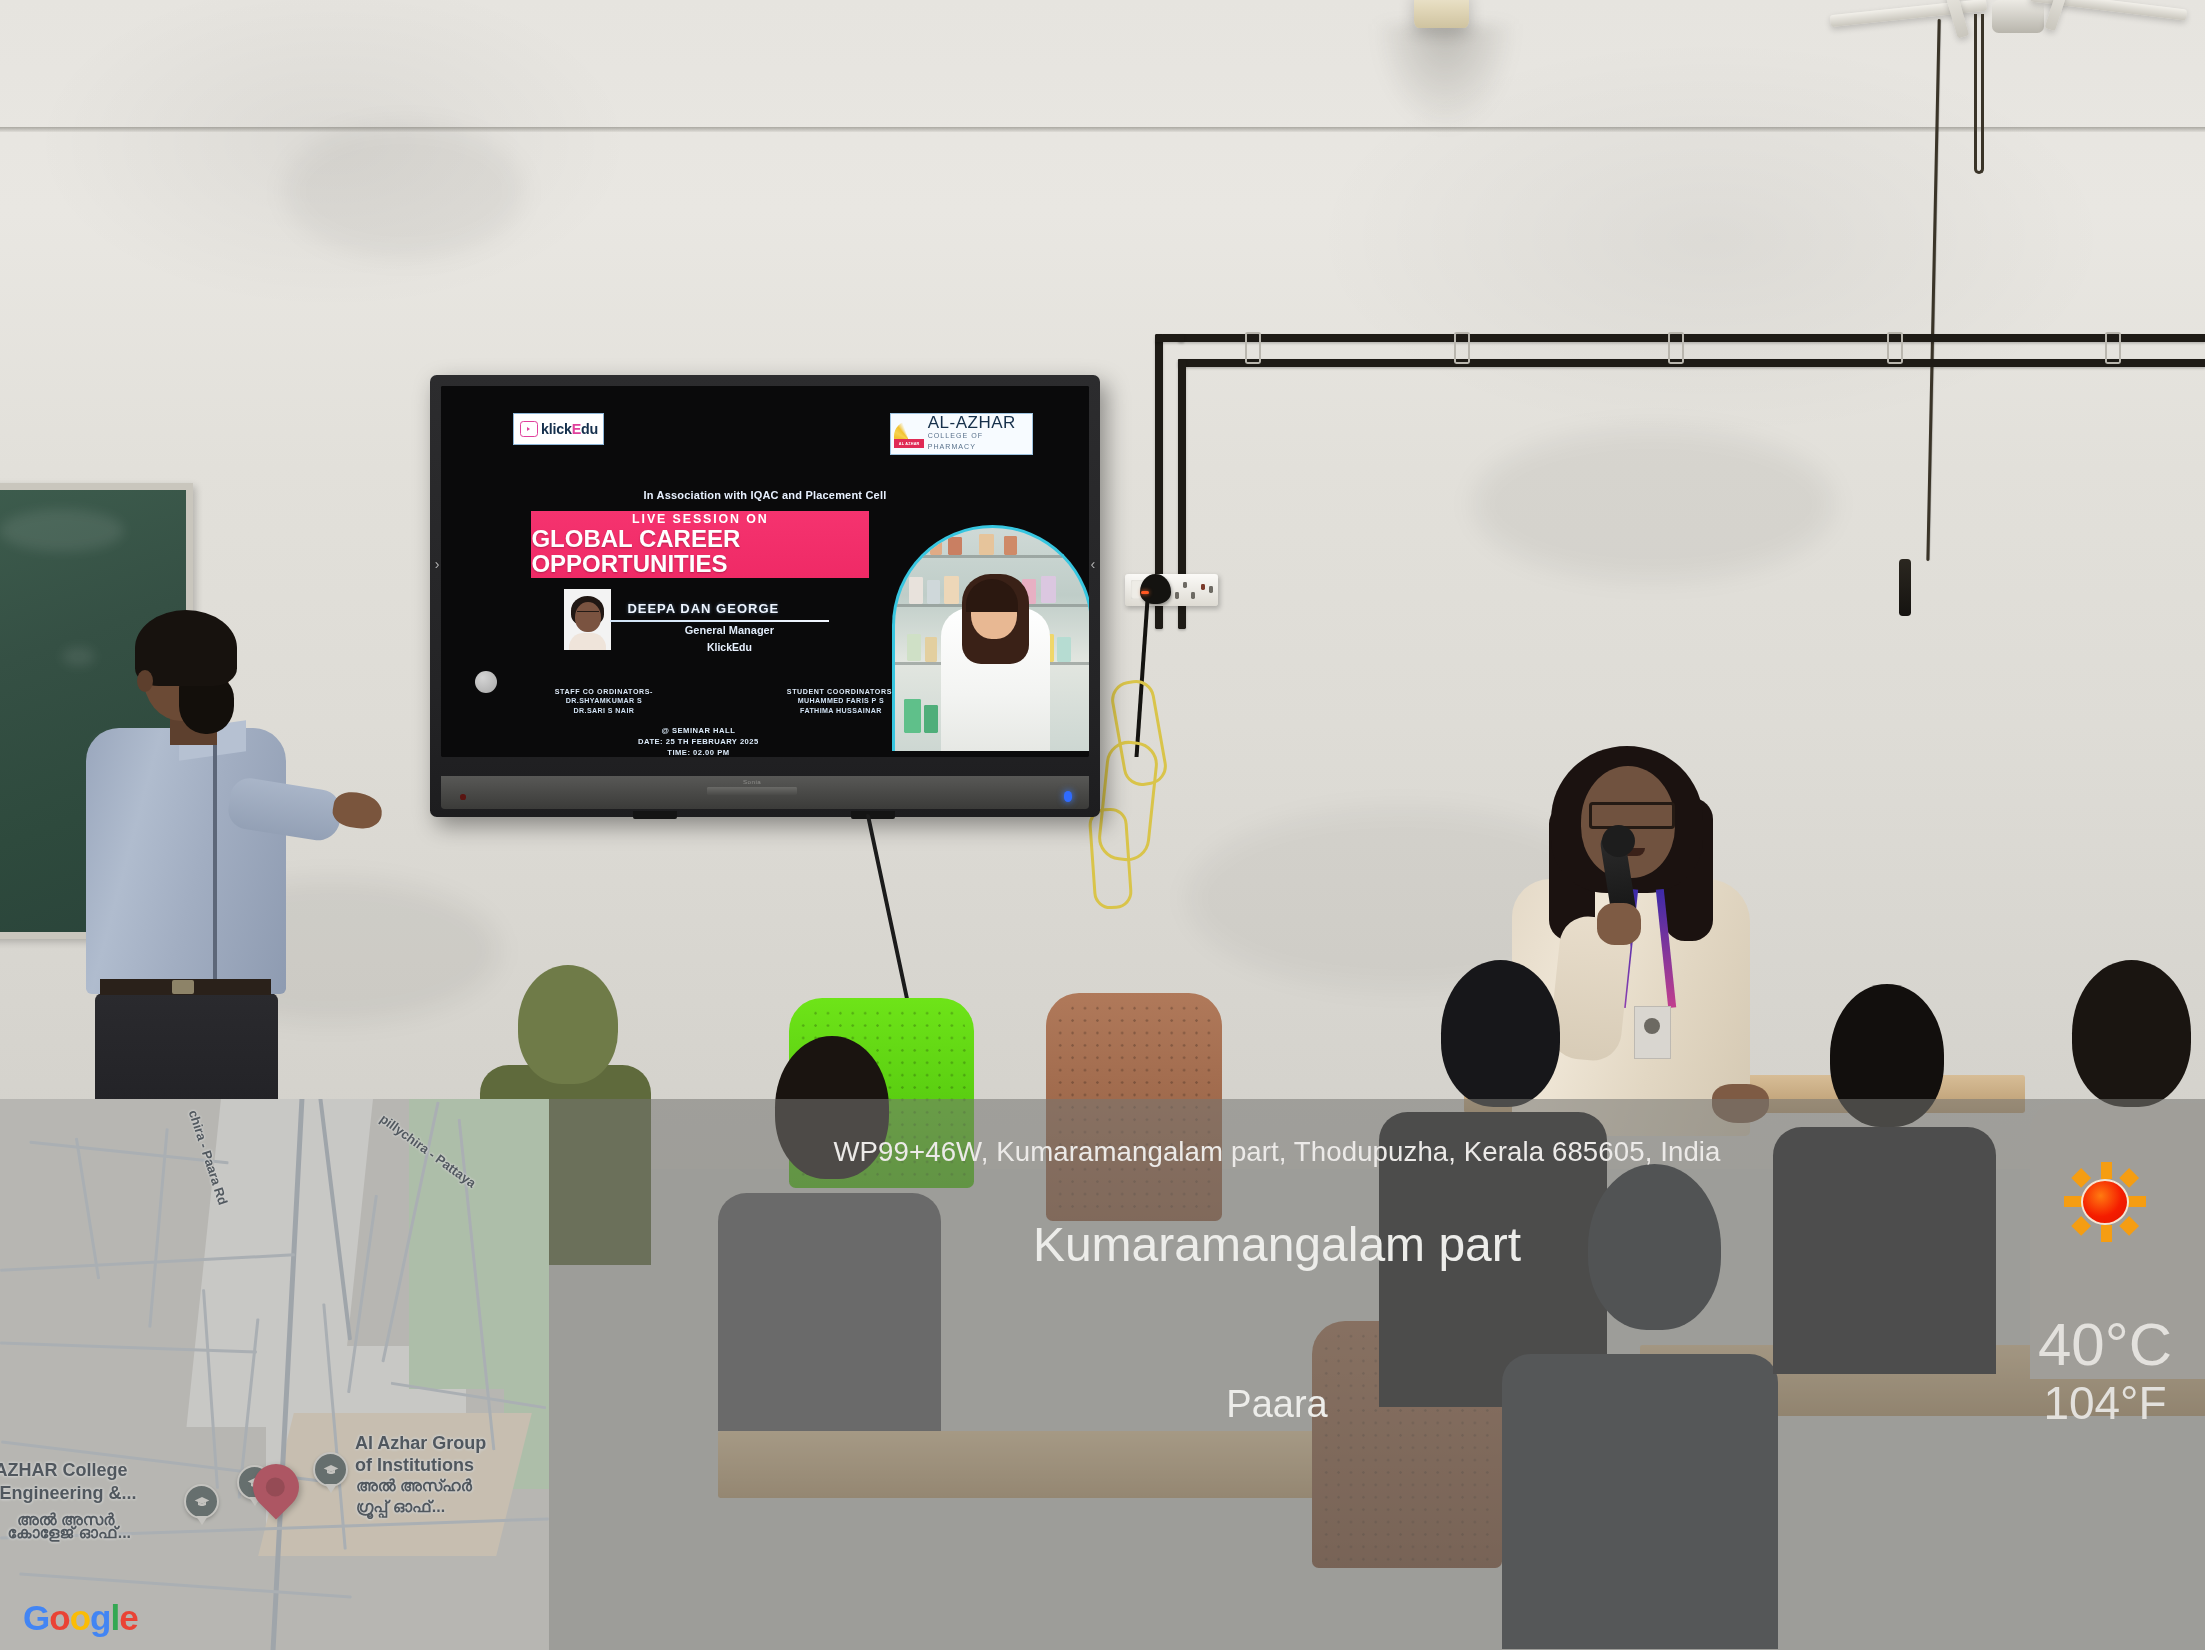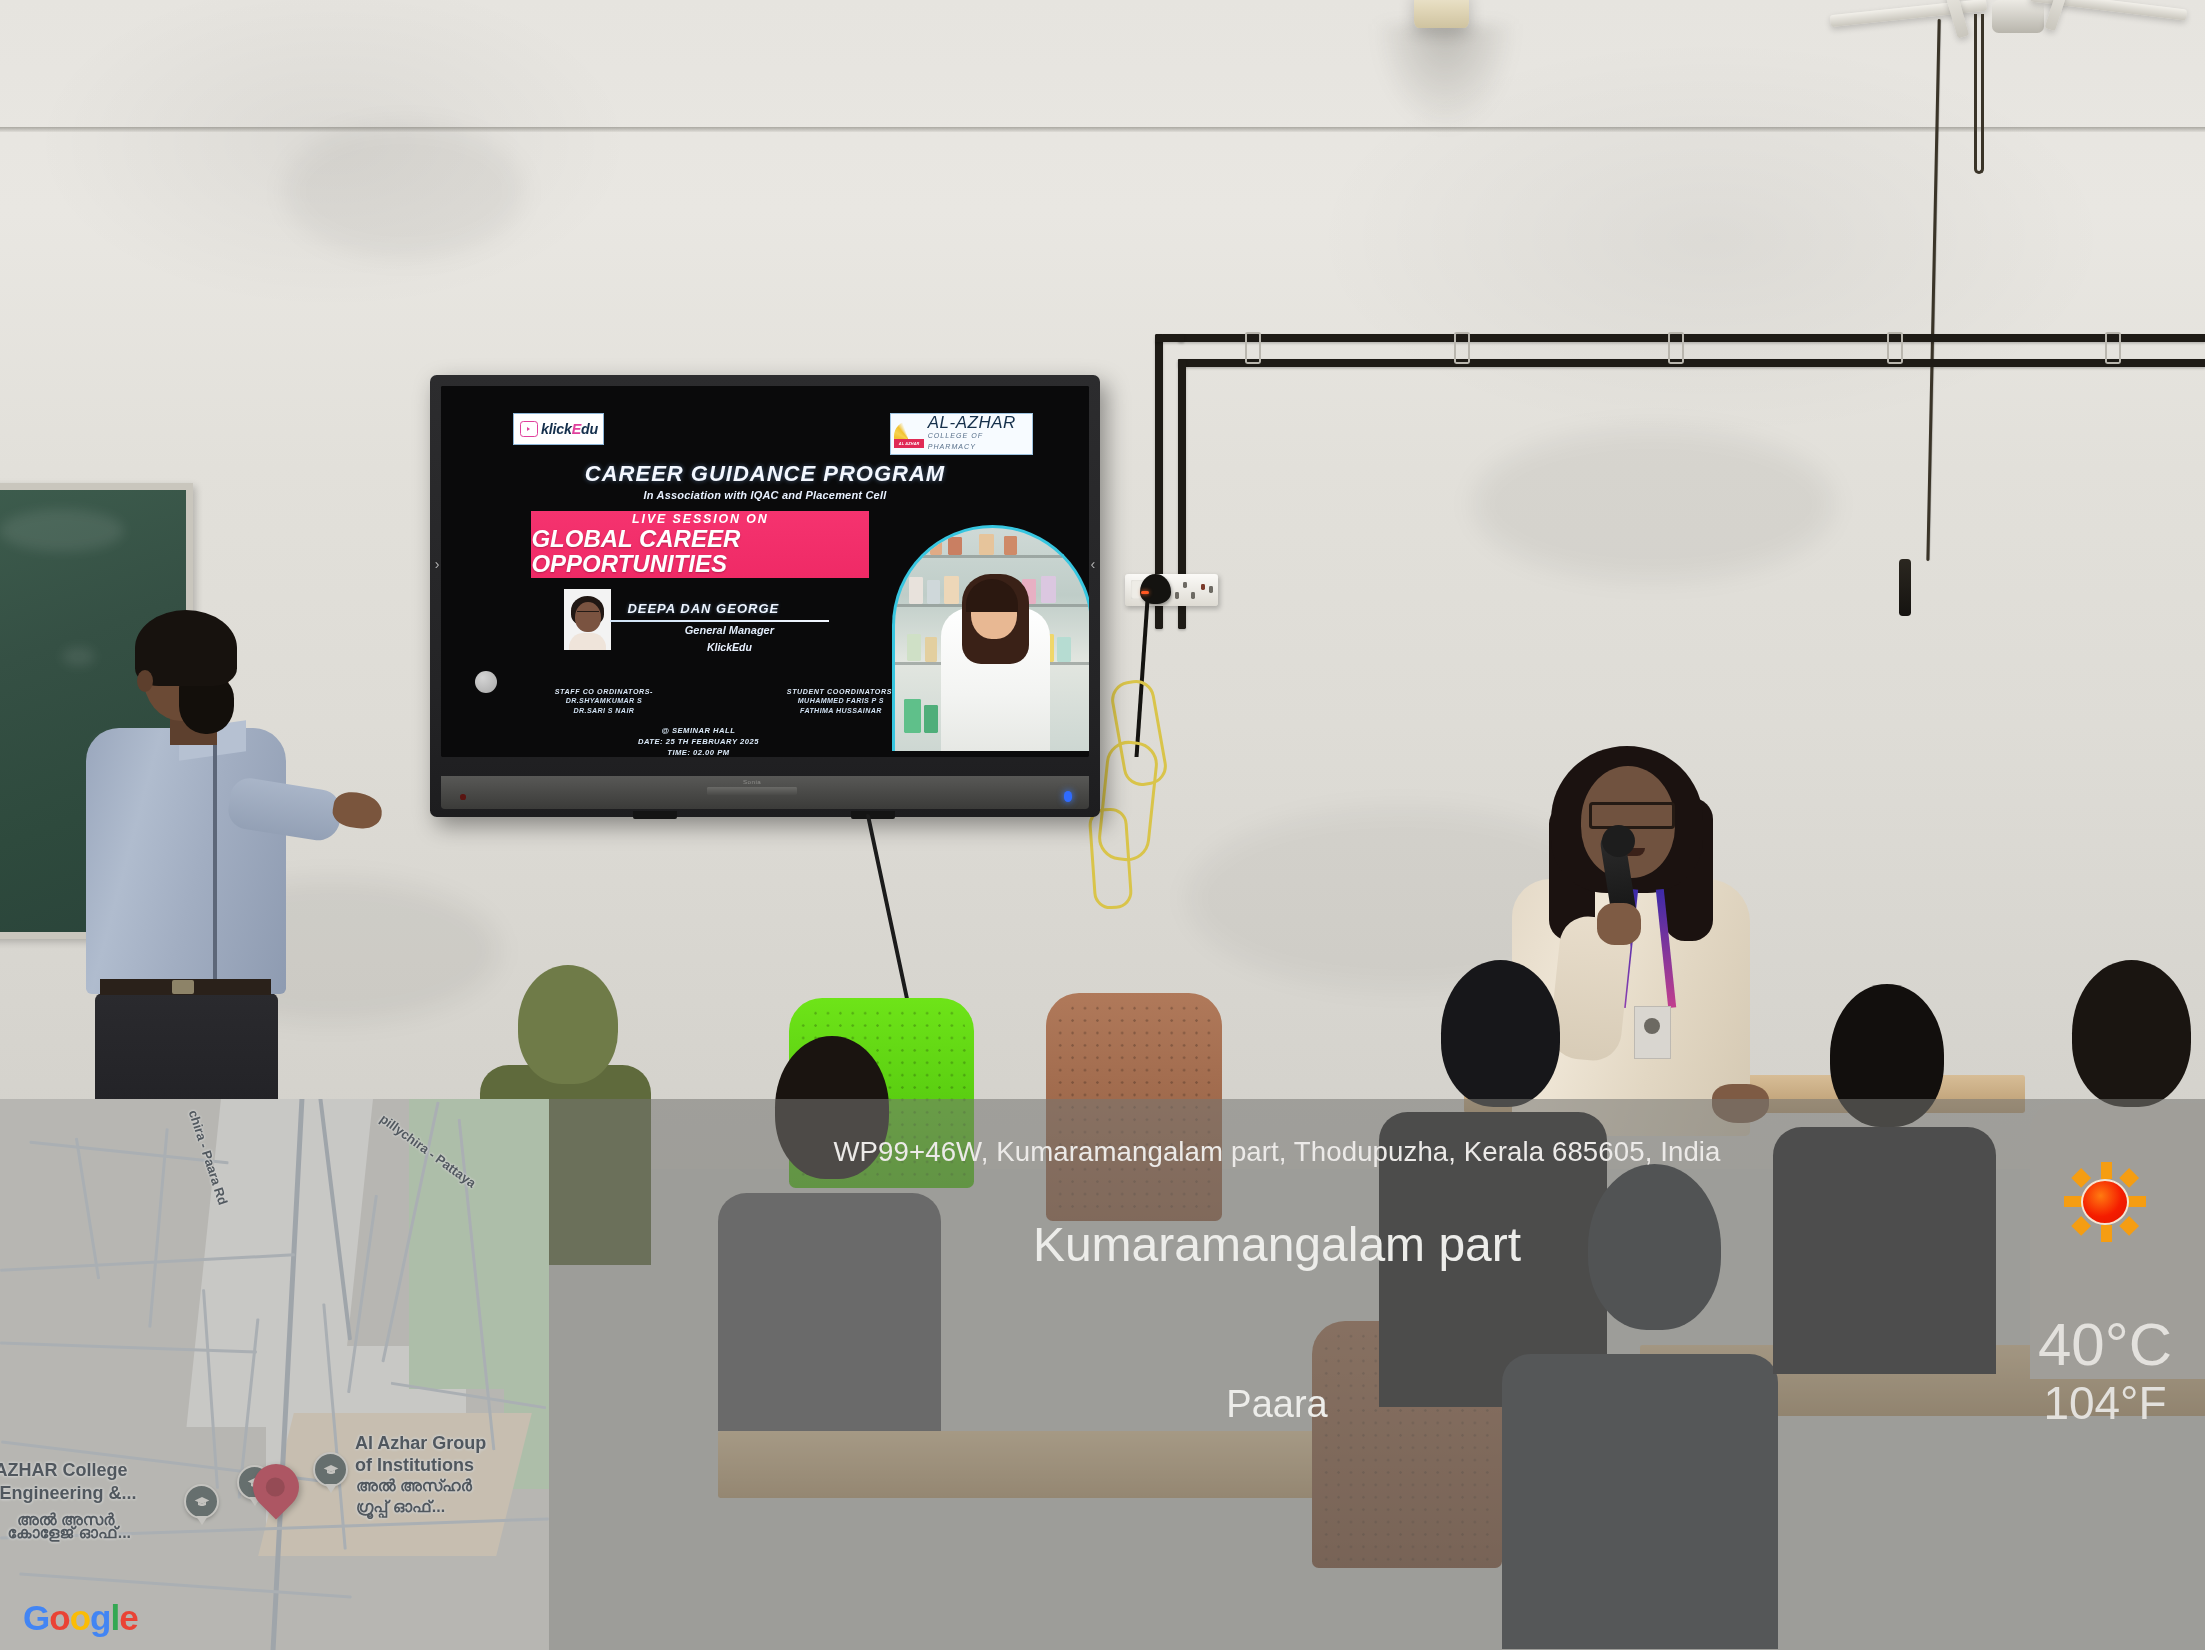--- a/index.html
+++ b/index.html
@@ -110,21 +110,20 @@
     position:absolute;left:430px;top:375px;width:670px;height:442px;
     background:linear-gradient(180deg,#2c2c2e 0%, #242426 70%, #1d1d1f 100%);
     border-radius:6.7px;
     box-shadow:6.7px 8.6px 22px rgba(0,0,0,.38);
     padding:10.5px 11.4px 12.4px 11.4px;
     box-sizing:border-box;
   }
   .tv-screen{
     position:relative;width:100%;height:371px;background:#0a0a0b;overflow:hidden;
     border-radius:1.4px;
-    font-style:italic;
   }
   .tv-chin{
     position:absolute;left:11.4px;right:11.4px;bottom:7.6px;height:33px;
     background:linear-gradient(180deg,#585856,#3b3b39);
     border-radius:0 0 3.8px 3.8px;
   }
   .tv-chin-vent{
     position:absolute;left:48%;top:10.5px;transform:translateX(-50%);
     width:90px;height:7.6px;border-radius:1.4px;
     background:linear-gradient(180deg,#6a6a67,#4a4a48);
@@ -472,21 +471,20 @@
           <span class="azhar-sun">
             <span class="rays"></span>
             <span class="band">AL AZHAR</span>
           </span>
           <span>
             <span class="azhar-txt1">AL-AZHAR</span><br>
             <span class="azhar-txt2">COLLEGE OF PHARMACY</span>
           </span>
         </div>
 
-        <div class="slide-title">CAREER GUIDANCE PROGRAM</div>
         <div class="slide-sub">In Association with IQAC and Placement Cell</div>
 
         <div class="slide-pinkbox">
           <div class="slide-live">LIVE SESSION ON</div>
           <div class="slide-gco">GLOBAL CAREER OPPORTUNITIES</div>
         </div>
 
         <div class="spk-photo">
           <div class="spk-body"></div>
           <div class="spk-hair"></div>

